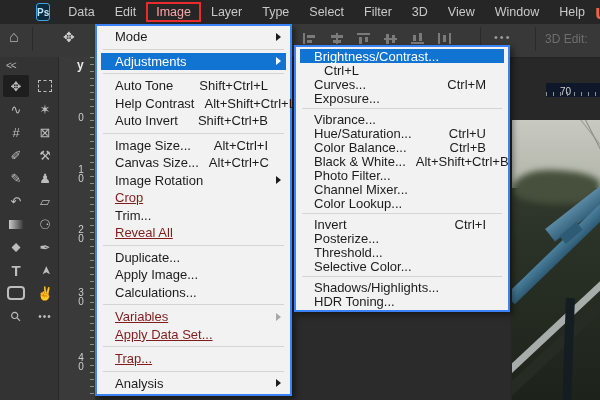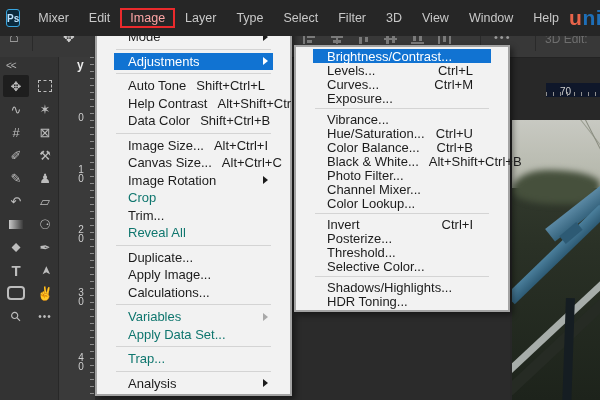--- a/index.html
+++ b/index.html
@@ -1,21 +1,21 @@
 <!DOCTYPE html>
 <html><head>
 <meta charset="utf-8">
 <style>
   html,body{margin:0;padding:0;}
   body{width:600px;height:400px;position:relative;overflow:hidden;background:#2b2b2b;
        font-family:"Liberation Sans",sans-serif;-webkit-font-smoothing:antialiased;}
 
   
-  .menubar{position:absolute;left:0;top:0;right:0;height:36px;background:#262626;
-           display:flex;align-items:center;z-index:40;}
+  .menubar{position:absolute;left:0;top:0;right:0;height:24px;background:#262626;
+           display:flex;align-items:center;z-index:40;padding-left:30px;}
   .ps-badge{width:19px;height:16px;margin:0 8px 0 6px;background:#0b2a3d;border:1px solid #39a6e0;
             border-radius:3px;color:#bfe4ff;font-size:10px;font-weight:bold;
             display:flex;align-items:center;justify-content:center;}
   .mb-item{color:#c9c9c9;font-size:12.5px;padding:0 10px;line-height:22px;white-space:nowrap;}
   .mb-item.active{color:#fca5a5;border:2px solid #ea2a2c;line-height:16px;height:20px;
                   box-sizing:border-box;padding:0 8px;display:flex;align-items:center;}
   .brand{margin-left:auto;margin-right:1px;font-size:21px;font-weight:bold;letter-spacing:.5px;line-height:22px;}
   .brand .b1{color:#e8644a;} .brand .b2{color:#1e6fb8;}
 
   
@@ -68,42 +68,42 @@
   .beamB{left:28px;top:78px;width:95px;height:16px;background:linear-gradient(180deg,#5b89a4,#35637d);
          transform:rotate(-38deg);}
   .beamA{left:-20px;top:128px;width:130px;height:13px;background:linear-gradient(180deg,#4b7f9c,#2d5a74);
          transform:rotate(-44deg);}
   .bracket{left:48px;top:108px;width:22px;height:10px;background:#2d5a74;transform:rotate(-40deg);}
   .beamC{left:-25px;top:205px;width:135px;height:7px;background:#a7adaa;transform:rotate(-43deg);}
   .beamD{left:-22px;top:218px;width:140px;height:11px;background:#262b24;transform:rotate(-43deg);}
   .post{left:52px;top:178px;width:9px;height:110px;background:#151d22;transform:rotate(2deg);}
 
   
-  .menu{position:absolute;background:#f2f2f2;border:2px solid #a3a3a3;z-index:20;font-size:13px;
-        box-shadow:3px 3px 6px rgba(0,0,0,.45);padding:2px 17px;box-sizing:border-box;}
+  .menu{position:absolute;background:#f2f2f2;border:2px solid #3b82f6;z-index:20;font-size:13px;
+        box-shadow:3px 3px 6px rgba(0,0,0,.45);padding:2px 4px;box-sizing:border-box;}
   #image-menu{left:95px;top:24px;width:197px;}
   #adj-menu{left:294px;top:45px;width:216px;}
   .mi{display:flex;align-items:center;padding:0 18px 0 14px;color:#1c1c1c;position:relative;}
   #image-menu .mi{height:17.5px;} #adj-menu .mi{height:14px;}
   .mi .lbl{flex:1;white-space:nowrap;}
   .mi .sc{margin-left:10px;white-space:nowrap;}
   .mi .arr{position:absolute;right:5px;top:50%;margin-top:-4px;width:0;height:0;
            border-left:5px solid #1c1c1c;border-top:4px solid transparent;border-bottom:4px solid transparent;}
   .mi.sel{background:#1173d2;color:#ffffff;}
   .mi.sel .arr{border-left-color:#ffffff;}
-  .mi.disabled{color:#0f766e;}
+  .mi.disabled{color:#7f1d1d;text-decoration:underline;}
   .mi.disabled .arr{border-left-color:#a9a9a9;}
   .msep{height:1px;background:#d4d4d4;margin:3px 2px;}
 </style>
 </head>
 <body>
 
 <div class="menubar">
   <div class="ps-badge">Ps</div>
-  <div class="mb-item">Mixer</div>
+  <div class="mb-item">Data</div>
   <div class="mb-item">Edit</div>
   <div class="mb-item active">Image</div>
   <div class="mb-item">Layer</div>
   <div class="mb-item">Type</div>
   <div class="mb-item">Select</div>
   <div class="mb-item">Filter</div>
   <div class="mb-item">3D</div>
   <div class="mb-item">View</div>
   <div class="mb-item">Window</div>
   <div class="mb-item">Help</div>
@@ -266,21 +266,21 @@
   <div class="msep"></div>
   <div class="mi">
       <span class="lbl">Auto Tone</span>
       <span class="sc">Shift+Ctrl+L</span>
     </div>
   <div class="mi">
       <span class="lbl">Help Contrast</span>
       <span class="sc">Alt+Shift+Ctrl+L</span>
     </div>
   <div class="mi">
-      <span class="lbl">Data Color</span>
+      <span class="lbl">Auto Invert</span>
       <span class="sc">Shift+Ctrl+B</span>
     </div>
   <div class="msep"></div>
   <div class="mi">
       <span class="lbl">Image Size...</span>
       <span class="sc">Alt+Ctrl+I</span>
     </div>
   <div class="mi">
       <span class="lbl">Canvas Size...</span>
       <span class="sc">Alt+Ctrl+C</span>
@@ -325,21 +325,20 @@
       <span class="lbl">Analysis</span>
       <span class="arr"></span>
     </div>
 </div>
 
 <div class="menu" id="adj-menu">
   <div class="mi sel">
       <span class="lbl">Brightness/Contrast...</span>
     </div>
   <div class="mi">
-      <span class="lbl">Levels...</span>
       <span class="sc">Ctrl+L</span>
     </div>
   <div class="mi">
       <span class="lbl">Curves...</span>
       <span class="sc">Ctrl+M</span>
     </div>
   <div class="mi">
       <span class="lbl">Exposure...</span>
     </div>
   <div class="msep"></div>

